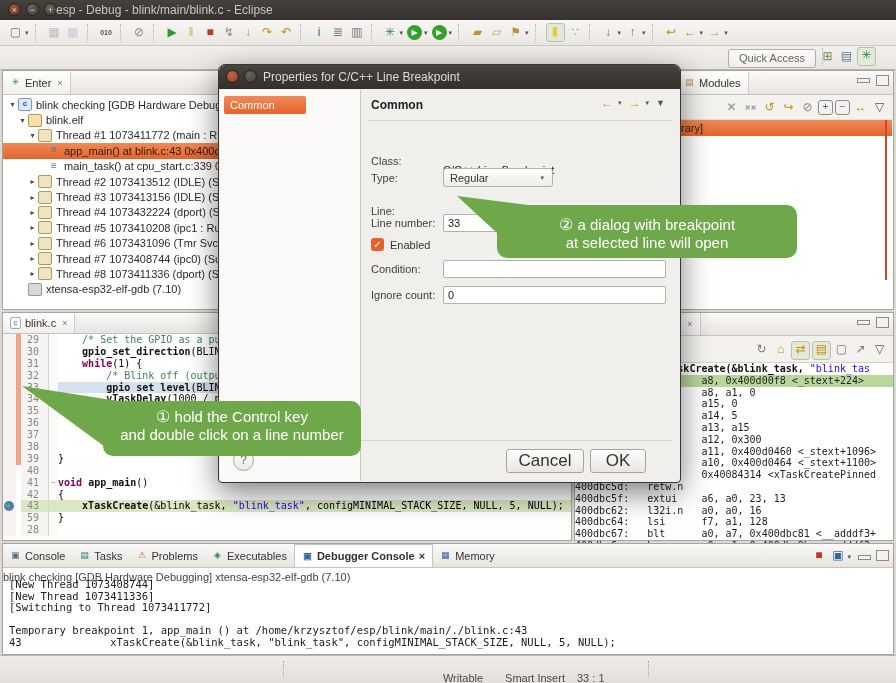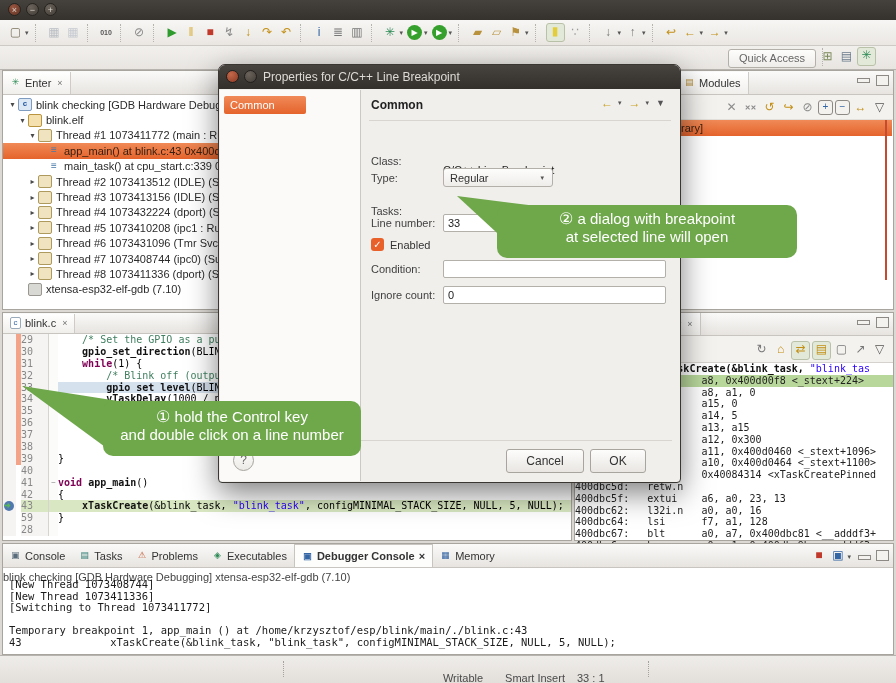--- a/index.html
+++ b/index.html
@@ -38,21 +38,21 @@
   .tic-app{background:#dce9f5;border:1px solid #7e9cc0;color:#2456a0;font-size:8px;font-weight:bold;}
   .tic-elf{background:#f5e1b0;border:1px solid #bb9440;}
   .tic-thread{background:#efe3c0;border:1px solid #ad9a5c;}
   .tic-frame{color:#4878a8;font-weight:bold;background:transparent;}
   .tic-gdb{background:#d8d8d4;border:1px solid #9a9792;}
   
   .eline{display:flex;height:11.9px;line-height:11.9px;font-size:10px;}
   .emk{width:13px;flex:none;background:#f5f4f2;position:relative;}
   .echg{width:5px;flex:none;}
   .echg.on{background:#f3a488;}
-  .enum{width:24px;flex:none;text-align:left;padding-right:3px;color:#888;background:#f5f4f2;font-family:"DejaVu Sans Mono",monospace;}
+  .enum{width:24px;flex:none;text-align:center;padding-right:3px;color:#888;background:#f5f4f2;font-family:"DejaVu Sans Mono",monospace;}
   .efold{width:9px;flex:none;border-left:1px solid #d7d4cf;background:#fbfbfa;font-size:8px;color:#888;text-align:center;line-height:11px;}
   .ecode{flex:1;font-family:"DejaVu Sans Mono",monospace;white-space:pre;overflow:hidden;}
   .eline.hl-green .enum,.eline.hl-green .ecode,.eline.hl-green .efold{background:#d9e8c2;}
   .eline.hl-blue .ecode{background:#d6e1ee;}
   .c-comment{color:#3F7F5F;}
   .c-kw{color:#7F0055;font-weight:bold;}
   .c-fn{font-weight:bold;color:#111;}
   .c-str{color:#2A00FF;}
   .bpmark{position:absolute;left:1px;top:1px;width:10px;height:10px;border-radius:50%;background:#3465a4;opacity:.85;}
   .bpmark:after{content:"➜";position:absolute;left:0;top:-1px;font-size:8px;color:#3fae3f;font-weight:bold;}
@@ -86,35 +86,36 @@
   #dlg-nav{position:absolute;right:12px;top:6px;color:#c9a227;font-size:12px;display:flex;gap:5px;align-items:center;}
   #dlg-nav .dd{color:#555;}
   .dsep{position:absolute;left:8px;right:8px;height:1px;background:#d8d5d0;}
   .frow{position:absolute;left:10px;display:flex;align-items:center;}
   .flabel{width:72px;color:#3f3f3f;}
   .fvalue{color:#222;margin-top:18px;}
   .finput{width:223px;height:18px;border:1px solid #b3afa9;border-radius:2px;background:#fff;font-size:11px;padding:0 4px;box-sizing:border-box;font-family:"Liberation Sans",sans-serif;color:#222;}
   #dlg-type{width:110px;height:19px;border:1px solid #b3afa9;border-radius:3px;background:linear-gradient(#fdfdfc,#efedea);display:flex;align-items:center;justify-content:space-between;padding:0 6px;box-sizing:border-box;}
   .chk{width:13px;height:13px;background:#e8602a;border-radius:3px;color:#fff;font-size:10px;line-height:13px;text-align:center;margin-right:6px;}
   #dlg-help{position:absolute;left:14px;bottom:11px;width:19px;height:19px;border:1px solid #a8a49e;border-radius:50%;background:linear-gradient(#fdfdfc,#eceae6);color:#666;text-align:center;line-height:19px;font-size:12px;}
-  .dlgactbtn{position:absolute;bottom:9px;height:24px;border:1px solid #a8a49e;border-radius:3px;background:linear-gradient(#fdfdfc,#e9e6e2);font-size:12px;color:#333;text-align:center;line-height:22px;box-sizing:border-box;}
+  .dlgactbtn{position:absolute;bottom:9px;height:24px;border:1px solid #a8a49e;border-radius:3px;background:linear-gradient(#fdfdfc,#e9e6e2);font-size:17px;color:#333;text-align:center;line-height:22px;box-sizing:border-box;}
   
   .callout{position:absolute;background:#6fa74b;color:#fff;border-radius:10px;text-align:center;z-index:8;font-size:15px;}
   .callout .num{font-size:16px;}
   #tails{position:absolute;left:0;top:0;width:896px;height:683px;z-index:7;pointer-events:none;}
 </style>
 </head>
 <body>
 
 <div id="screen">
 
   <div id="titlebar">
     <span class="winbtn close" style="left:8px;">×</span>
     <span class="winbtn" style="left:26px;">−</span>
     <span class="winbtn" style="left:44px;">+</span>
+    <span id="win-title">esp - Debug - blink/main/blink.c - Eclipse</span>
   </div>
 
   <div id="toolbar1">
       <span class="ticon" style="color: rgb(125, 116, 96);">▢</span>
       <span class="dd">▾</span>
       <span class="tsep"></span>
       <span class="ticon" style="color: rgb(185, 190, 196);">▦</span>
       <span class="ticon" style="color: rgb(198, 202, 208);">▦</span>
       <span class="tsep"></span>
       <span class="ticon txt" style="color: rgb(85, 85, 85);">010</span>
@@ -511,21 +512,21 @@
         <span class="fvalue">C/C++ Line Breakpoint</span>
       </div>
       <div class="frow" style="top:78px;">
         <span class="flabel">Type:</span>
         <span id="dlg-type">
             <span>Regular</span>
             <span class="dd">▾</span>
           </span>
       </div>
       <div class="frow" style="top:106px;">
-        <span class="flabel">Tasks:</span>
+        <span class="flabel">Line:</span>
         <span class="fvalue">/home/krzysztof/esp/blink/main/blink.c</span>
       </div>
       <div class="frow" style="top:124px;">
         <span class="flabel">Line number:</span>
         <input class="finput" value="33" style="">
       </div>
       <div class="frow" style="top:148px;">
         <span class="chk">✓</span>
         <span>Enabled</span>
       </div>
@@ -546,18 +547,18 @@
 
   <svg id="tails">
     <polygon points="22,386 150,406 112,452" fill="#6fa74b"></polygon>
     <polygon points="457,196 553,208 509,244" fill="#6fa74b"></polygon>
   </svg>
 
   <div class="callout" style="left:103px;top:401px;width:258px;height:55px;padding-top:6px;box-sizing:border-box;">
     <div><span class="num">①</span> <span>hold the Control key</span></div>
     <div>and double click on a line number</div>
   </div>
-  <div class="callout" style="left:497px;top:205px;width:300px;height:53px;padding-top:4px;box-sizing:border-box;">
+  <div class="callout" style="left:497px;top:205px;width:300px;height:53px;padding-top:10px;box-sizing:border-box;">
     <div><span class="num">②</span> <span>a dialog with breakpoint</span></div>
     <div>at selected line will  open</div>
   </div>
 
 </div>
 
 </body></html>

